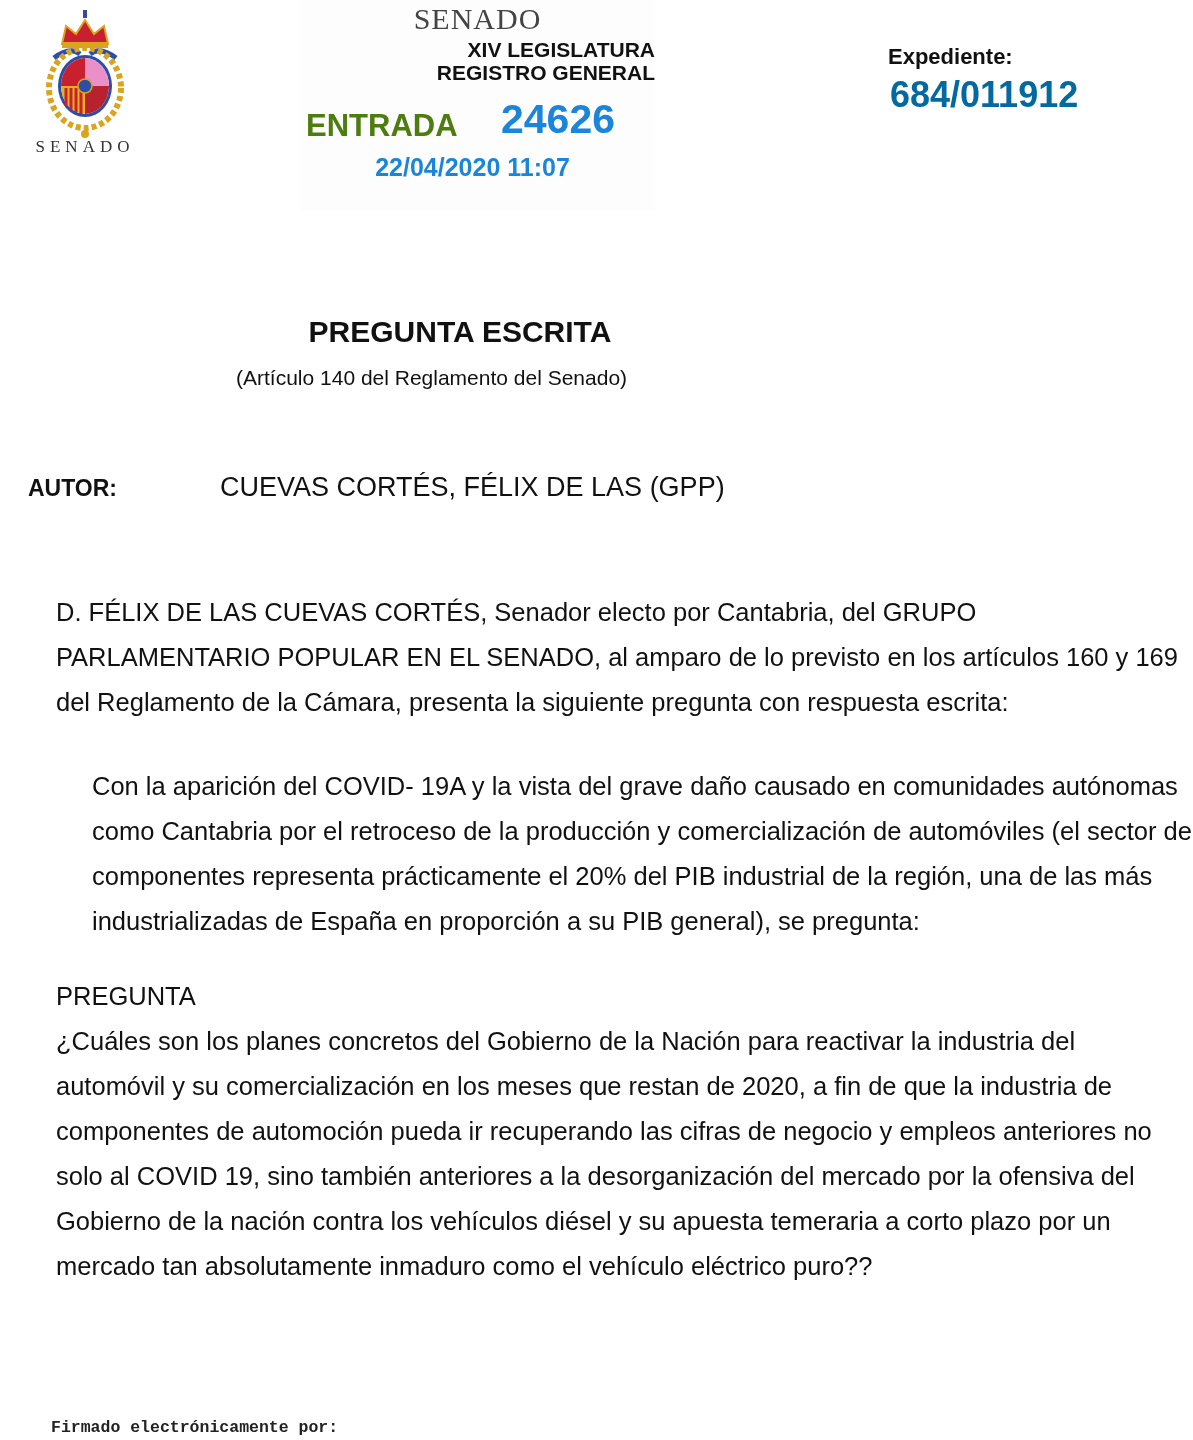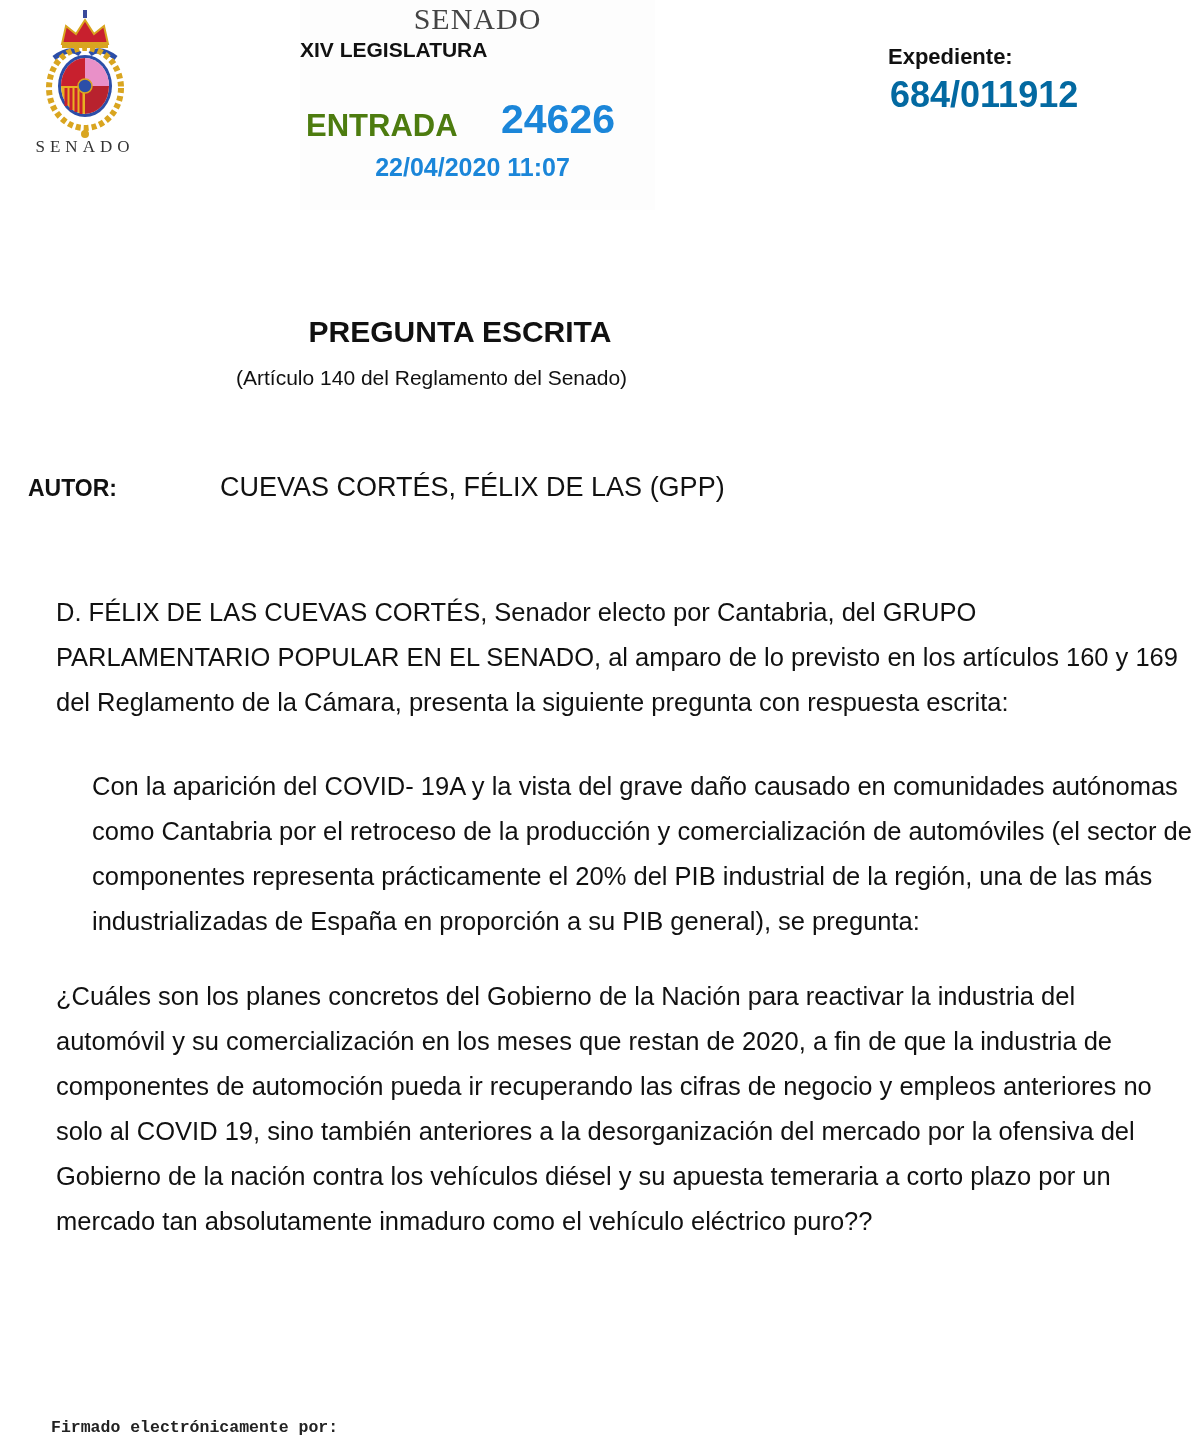--- a/index.html
+++ b/index.html
@@ -9,21 +9,21 @@
 
   
   .logo { left: 30px; top: 6px; width: 110px; height: 160px; }
   .logo-text { left: 30px; top: 137px; width: 110px; text-align: center;
                font-family: "Liberation Serif", serif; font-size: 17px; letter-spacing: 5px; color: #333; }
 
   
   .stamp { left: 300px; top: 0px; width: 355px; height: 210px; background: #fdfdfd; }
   .stamp-senado { left: 300px; top: 2px; width: 355px; text-align: center;
                   font-family: "Liberation Serif", serif; font-size: 30px; color: #444; letter-spacing: 1px; }
-  .stamp-leg { left: 300px; top: 38px; width: 355px; text-align: left; font-weight: bold; font-size: 21px; line-height: 23px; }
+  .stamp-leg { left: 300px; top: 38px; width: 355px; text-align: right; font-weight: bold; font-size: 21px; line-height: 23px; }
   .stamp-entrada { left: 306px; top: 108px; font-weight: bold; font-size: 31px; color: #4d7c0f; }
   .stamp-number { left: 501px; top: 96px; font-weight: bold; font-size: 41px; color: #1b86d9; }
   .stamp-date { left: 300px; top: 153px; width: 345px; text-align: center; font-weight: bold; font-size: 25px; color: #1b86d9; }
 
   
   .exp-label { left: 888px; top: 44px; font-weight: bold; font-size: 22px; text-align: right; }
   .exp-value { left: 890px; top: 74px; font-weight: bold; font-size: 36px; color: #0369a1; }
 
   
   .title { left: 0; top: 315px; width: 920px; text-align: center; font-weight: bold; font-size: 30px; }
@@ -69,37 +69,39 @@
 
     <circle cx="55" cy="128" r="4" fill="#d9a520"></circle>
   </svg>
 </div>
 <div class="abs logo-text">SENADO</div>
 
 <div class="abs stamp"></div>
 <div class="abs stamp-senado">SENADO</div>
 <div class="abs stamp-leg">
   <div>XIV LEGISLATURA</div>
+  <div>REGISTRO GENERAL</div>
 </div>
 <div class="abs stamp-entrada">ENTRADA</div>
 <div class="abs stamp-number">24626</div>
 <div class="abs stamp-date">22/04/2020 11:07</div>
 
 <div class="abs exp-label">Expediente:</div>
 <div class="abs exp-value">684/011912</div>
 
 <div class="abs title">PREGUNTA ESCRITA</div>
 <div class="abs subtitle">(Artículo 140 del Reglamento del Senado)</div>
 
 <div class="abs autor-label">AUTOR:</div>
 <div class="abs autor-value">CUEVAS CORTÉS, FÉLIX DE LAS (GPP)</div>
 
 <div class="abs para p1">D. FÉLIX DE LAS CUEVAS CORTÉS, Senador electo por Cantabria, del GRUPO PARLAMENTARIO POPULAR EN EL SENADO, al amparo de lo previsto en los artículos 160 y 169 del Reglamento de la Cámara, presenta la siguiente pregunta con respuesta escrita:</div>
 <div class="abs para p2">Con la aparición del COVID- 19A y la vista del grave daño causado en comunidades autónomas como Cantabria por el retroceso de la producción y comercialización de automóviles (el sector de componentes representa prácticamente el 20% del PIB industrial de la región, una de las más industrializadas de España en proporción a su PIB general), se pregunta:</div>
 <div class="abs para p3">
+  <div>PREGUNTA</div>
   <div>¿Cuáles son los planes concretos del Gobierno de la Nación para reactivar la industria del automóvil y su comercialización en los meses que restan de 2020, a fin de que la industria de componentes de automoción pueda ir recuperando las cifras de negocio y empleos anteriores no solo al COVID 19, sino también anteriores a la desorganización del mercado por la ofensiva del Gobierno de la nación contra los vehículos diésel y su apuesta temeraria a corto plazo por un mercado tan absolutamente inmaduro como el vehículo eléctrico puro??</div>
 </div>
 
 <div class="abs sig">
   <div>Firmado electrónicamente por:</div>
   
   
 </div>
 
 </body></html>

